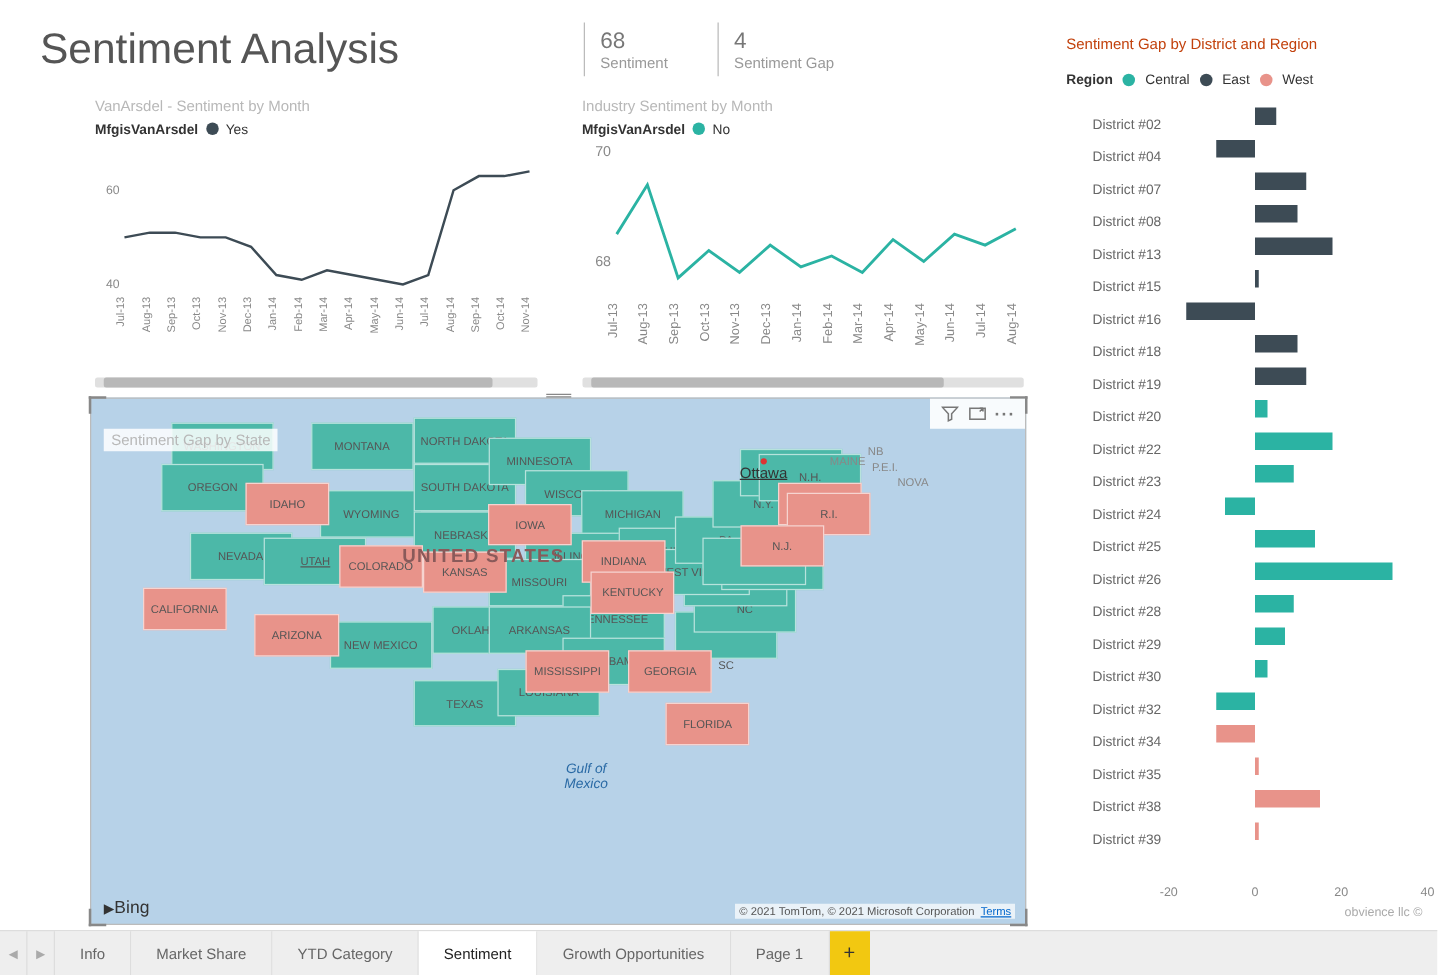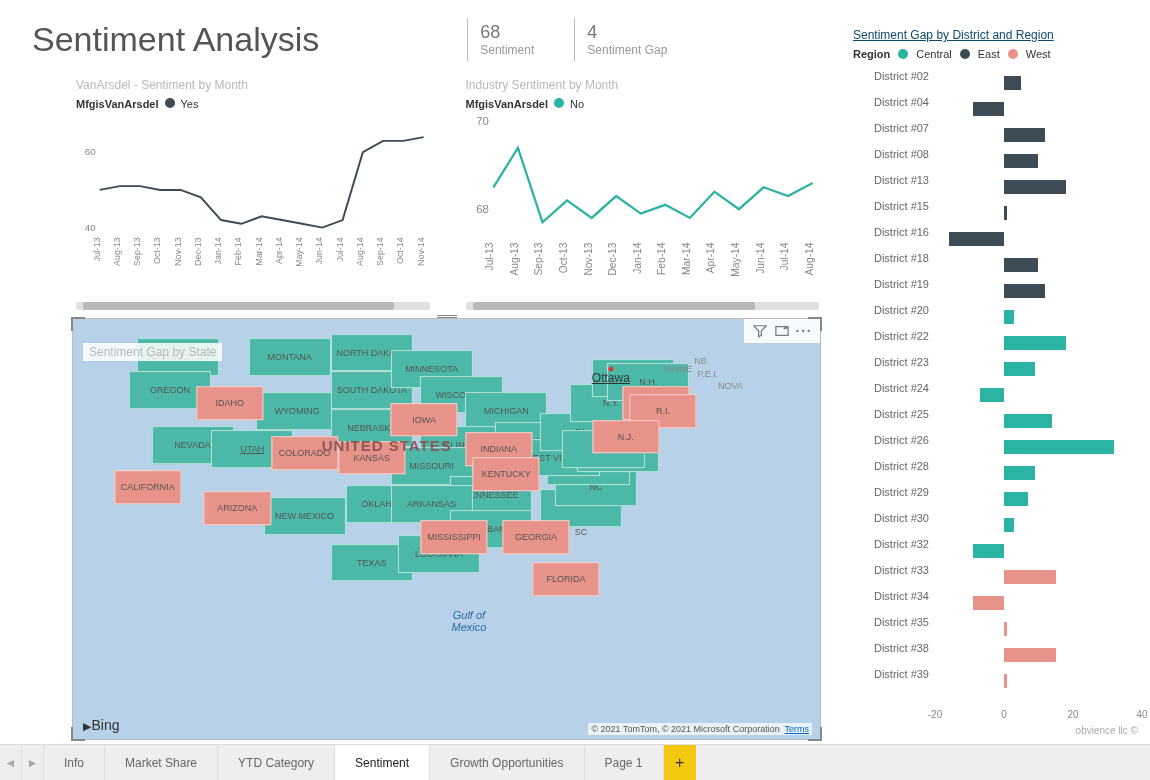--- a/index.html
+++ b/index.html
@@ -125,24 +125,24 @@
 }
 .map-attrib a { color: #06c; text-decoration: underline; cursor: pointer;}
 
 .sidebar {
   grid-column: 2 / 3;
   grid-row: 1 / 4;
   padding: 28px 8px 8px 8px;
   display: flex;
   flex-direction: column;
 }
-.side-title { font-size: 12px; color: #0c4a6e; margin-bottom: 6px; text-decoration: underline; }
+.side-title { font-size: 12px; color: #c2410c; margin-bottom: 16px; }
 .side-legend { display: flex; gap: 8px; align-items: center; font-size: 11px; margin-bottom: 10px; flex-wrap: wrap; }
 .bar-chart { flex: 1; position: relative; }
-.bar-row { display: flex; align-items: flex-start; height: 26px; }
+.bar-row { display: flex; align-items: flex-end; height: 26px; }
 .bar-dist-label { width: 82px; font-size: 11px; color: #666; text-align: right; padding-right: 6px; }
 .bar-track { flex: 1; position: relative; height: 100%; }
 .bar-rect { position: absolute; height: 14px; top: 6px; }
 .bar-axis { display: flex; margin-left: 82px; font-size: 10px; color: #888; position: relative; height: 16px; }
 .bar-axis span { position: absolute; transform: translateX(-50%); }
 .copyright { font-size: 10px; color: #aaa; text-align: right; padding-right: 4px; }
 
 .tabs {
   grid-column: 1 / 3;
   display: flex;
@@ -510,26 +510,20 @@
             <div class="bar-rect" style="left: 33.3333%; width: 5%; background: rgb(43, 179, 163);"></div>
           </div>
         </div>
         <div class="bar-row">
           <div class="bar-dist-label">District #32</div>
           <div class="bar-track">
             <div class="bar-rect" style="left: 18.3333%; width: 15%; background: rgb(43, 179, 163);"></div>
           </div>
         </div>
         <div class="bar-row">
-          <div class="bar-dist-label">District #33</div>
-          <div class="bar-track">
-            <div class="bar-rect" style="left: 33.3333%; width: 25%; background: rgb(232, 147, 138);"></div>
-          </div>
-        </div>
-        <div class="bar-row">
           <div class="bar-dist-label">District #34</div>
           <div class="bar-track">
             <div class="bar-rect" style="left: 18.3333%; width: 15%; background: rgb(232, 147, 138);"></div>
           </div>
         </div>
         <div class="bar-row">
           <div class="bar-dist-label">District #35</div>
           <div class="bar-track">
             <div class="bar-rect" style="left: 33.3333%; width: 1.66667%; background: rgb(232, 147, 138);"></div>
           </div>

